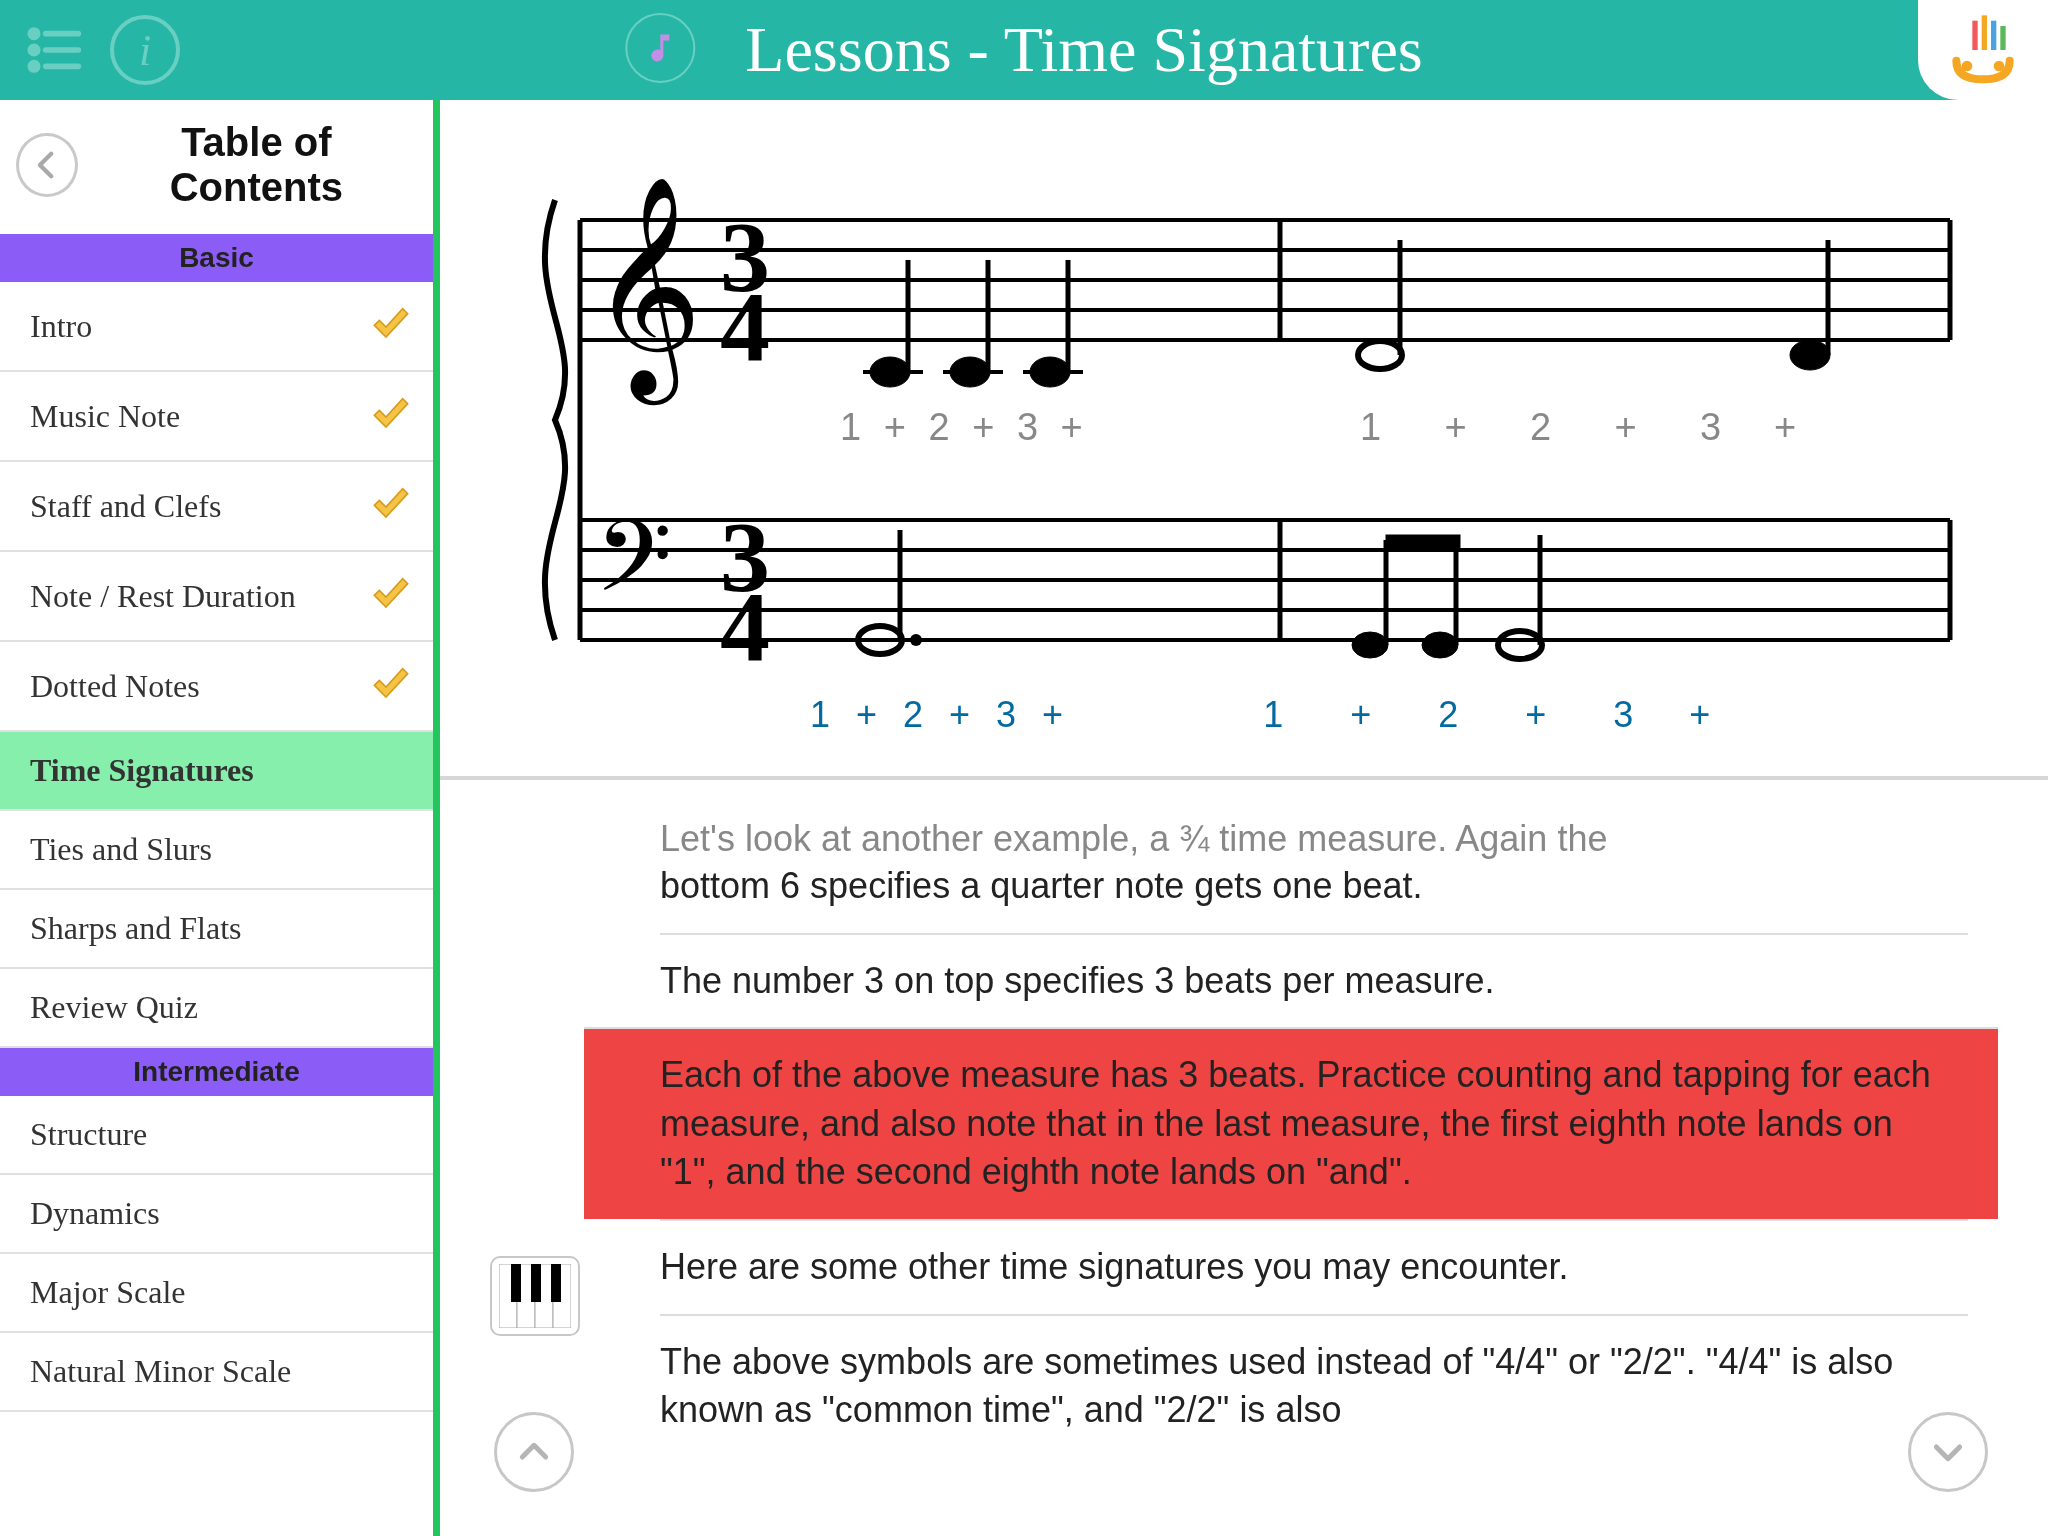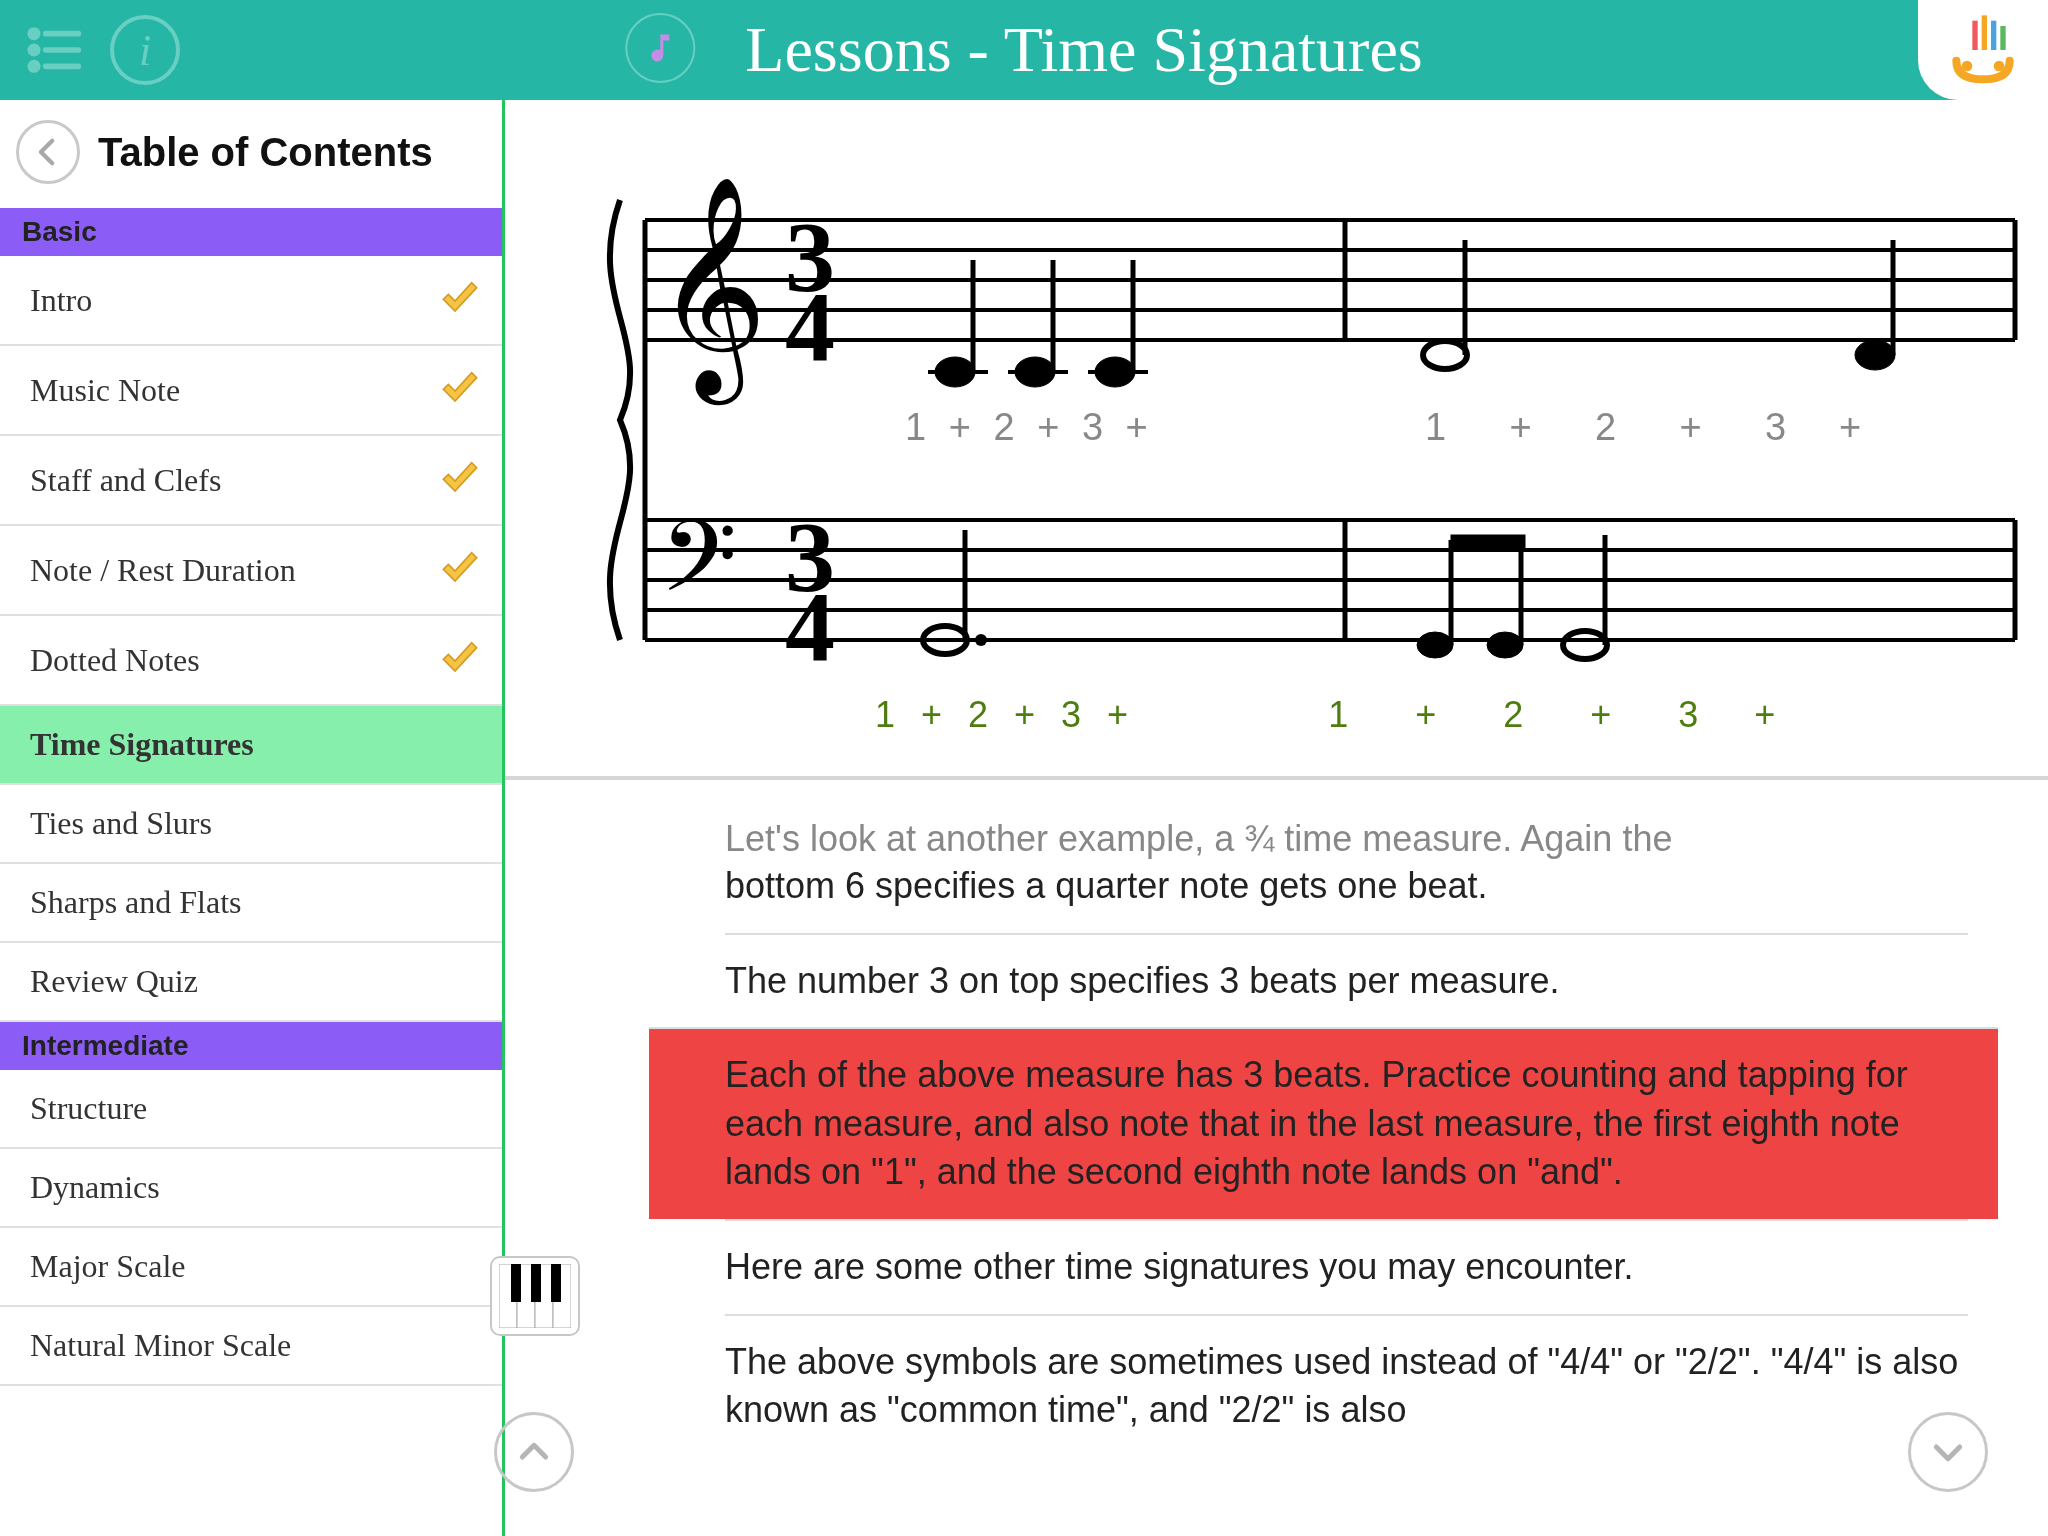--- a/index.html
+++ b/index.html
@@ -48,25 +48,26 @@
   }
 
   
   .body {
     display: flex;
     height: calc(100% - 100px);
   }
 
   
   .sidebar {
-    width: 505px;
-    border-right: 3px solid #22c55e;
+    width: 440px;
+    border-right: 7px solid #22c55e;
     display: flex;
     flex-direction: column;
     background: #fff;
+    text-align: center;
   }
   .toc-header {
     display: flex;
     align-items: center;
     padding: 20px 16px 24px 16px;
     gap: 18px;
   }
   .back-circle {
     width: 64px; height: 64px;
     border: 3px solid #c9c9c9;
@@ -110,21 +111,21 @@
     overflow: hidden;
   }
   .staff-panel {
     padding: 40px 60px 30px 70px;
     border-bottom: 4px solid #d6d6d6;
     position: relative;
   }
   .beat-row {
     font-family: -apple-system, Arial, sans-serif;
     font-size: 36px;
-    color: #4d7c0f;
+    color: #0369a1;
     letter-spacing: 1px;
   }
   .beat-row span { display:inline-block; text-align:center; }
 
   .text-panel {
     flex: 1;
     padding: 38px 80px 0 220px;
     font-family: -apple-system, "Helvetica Neue", Arial, sans-serif;
     font-size: 36px;
     color: #222;

